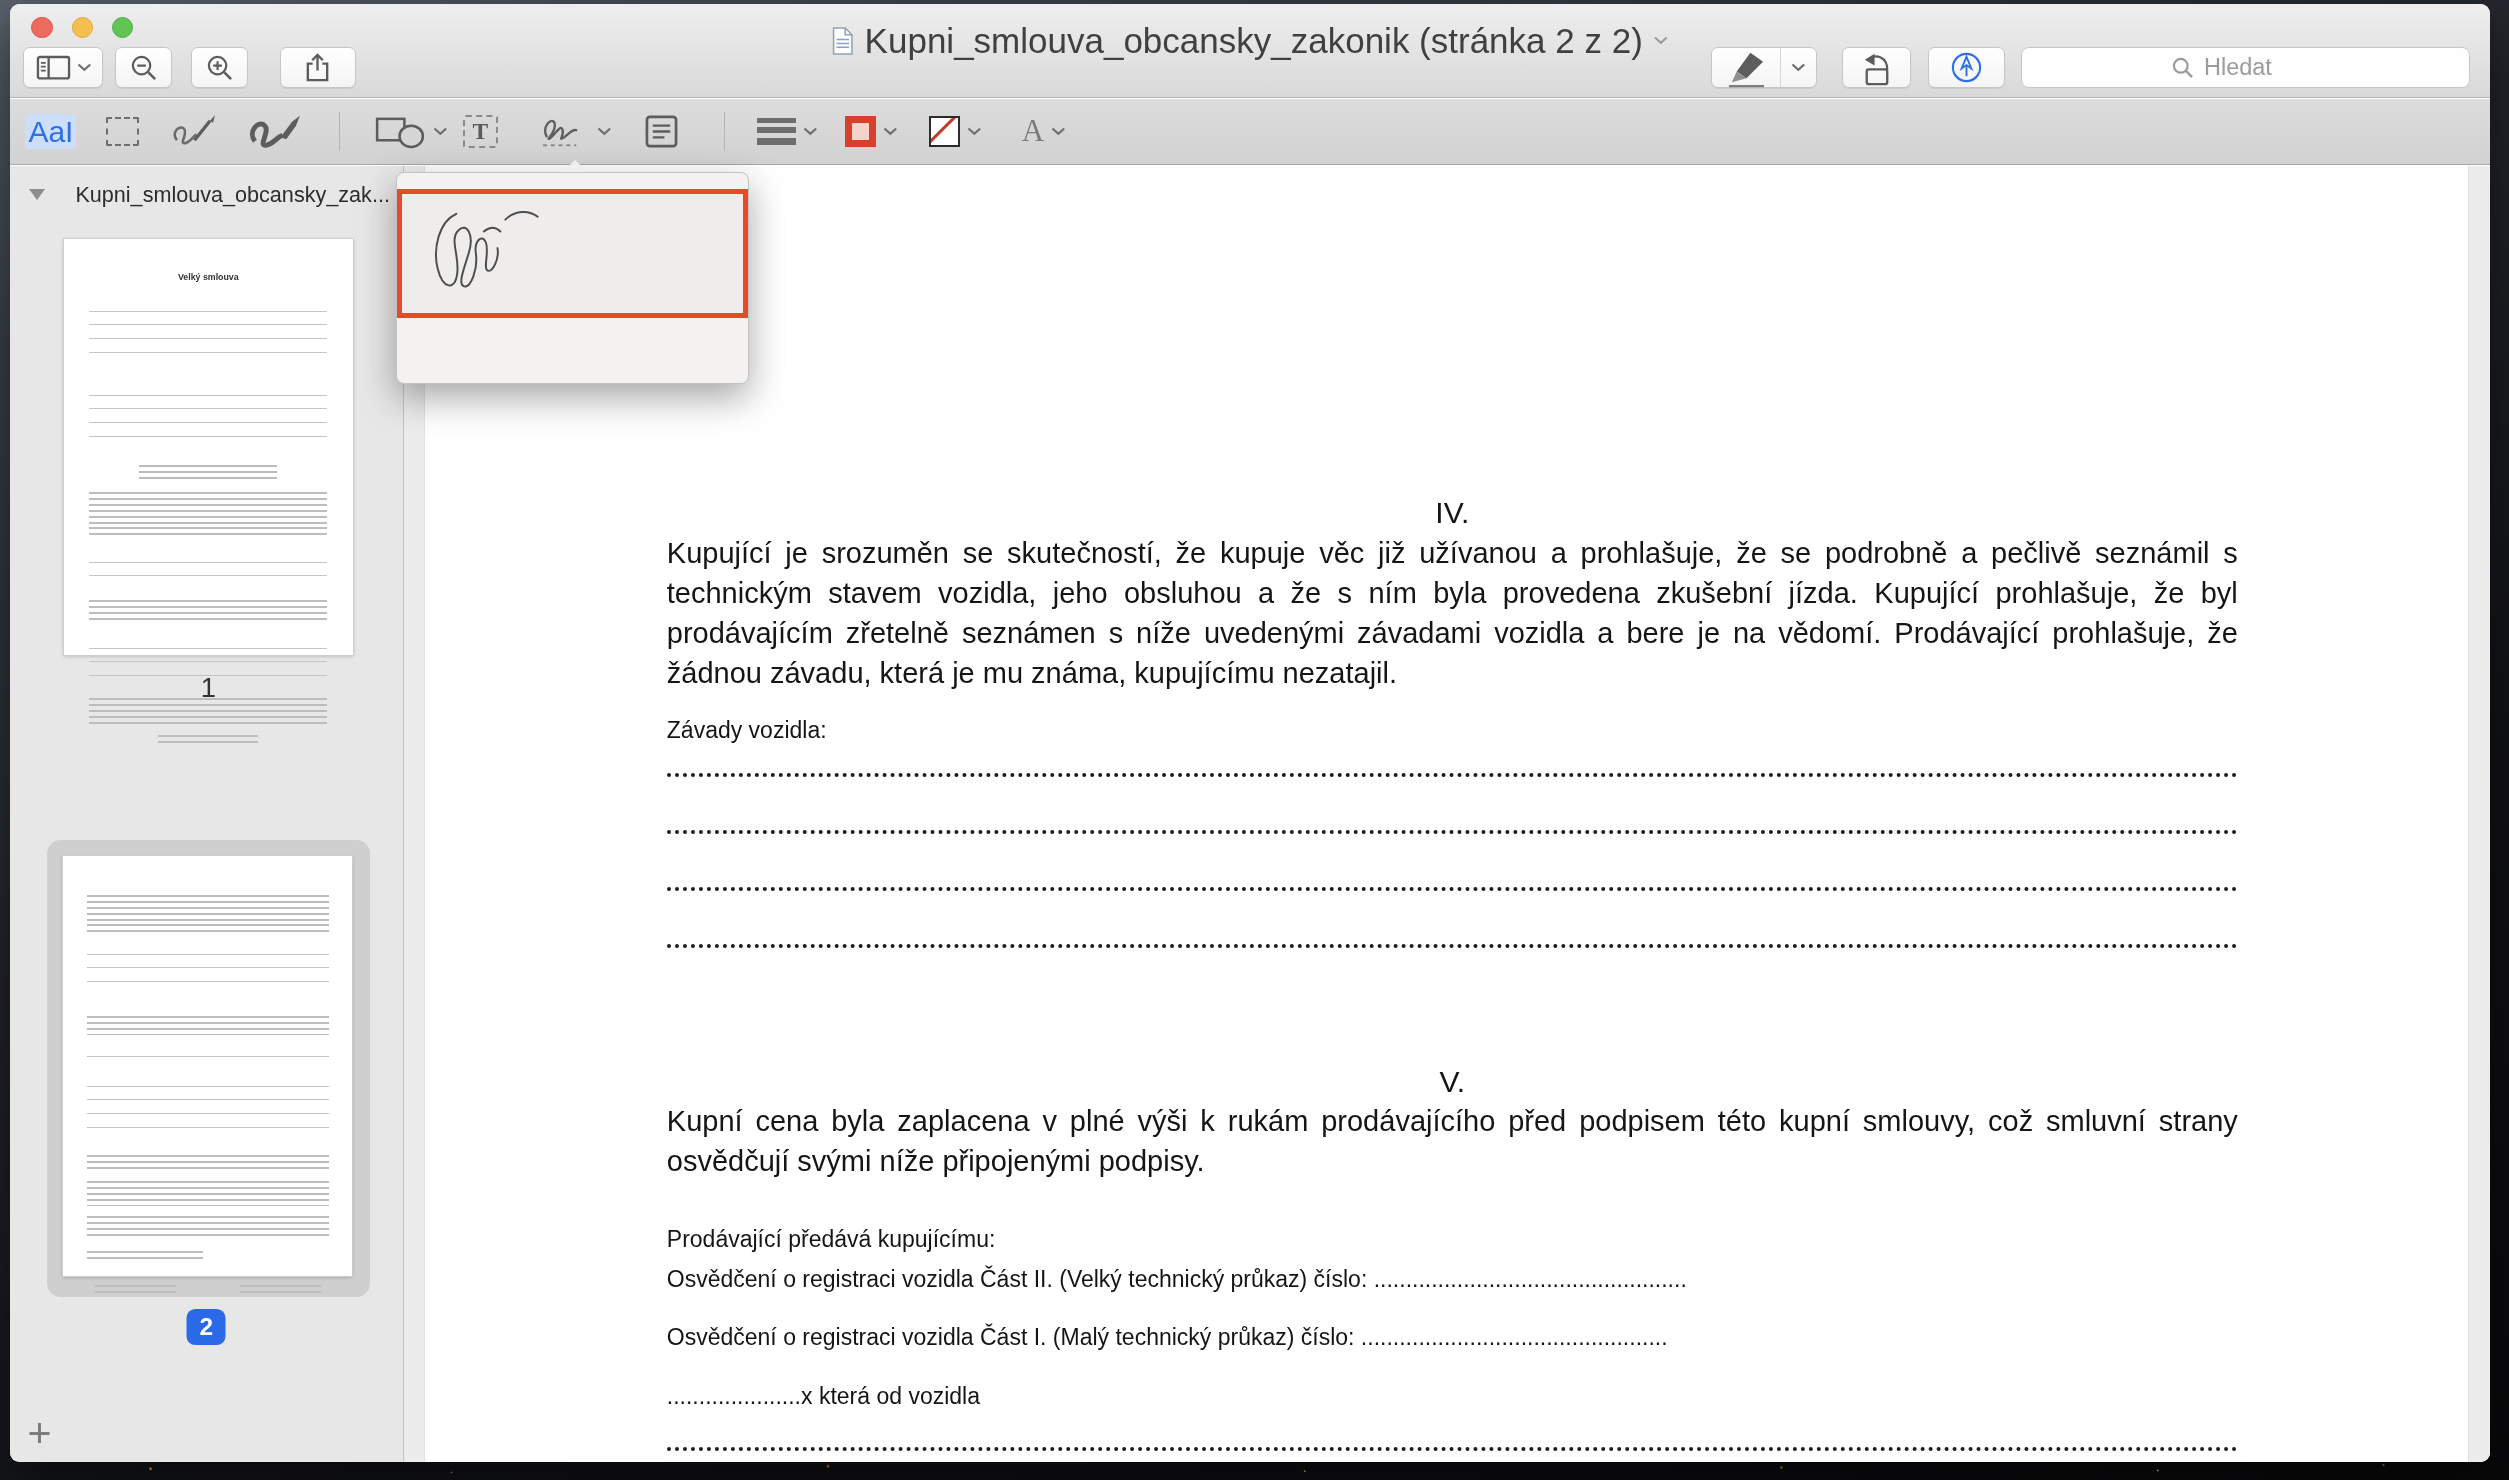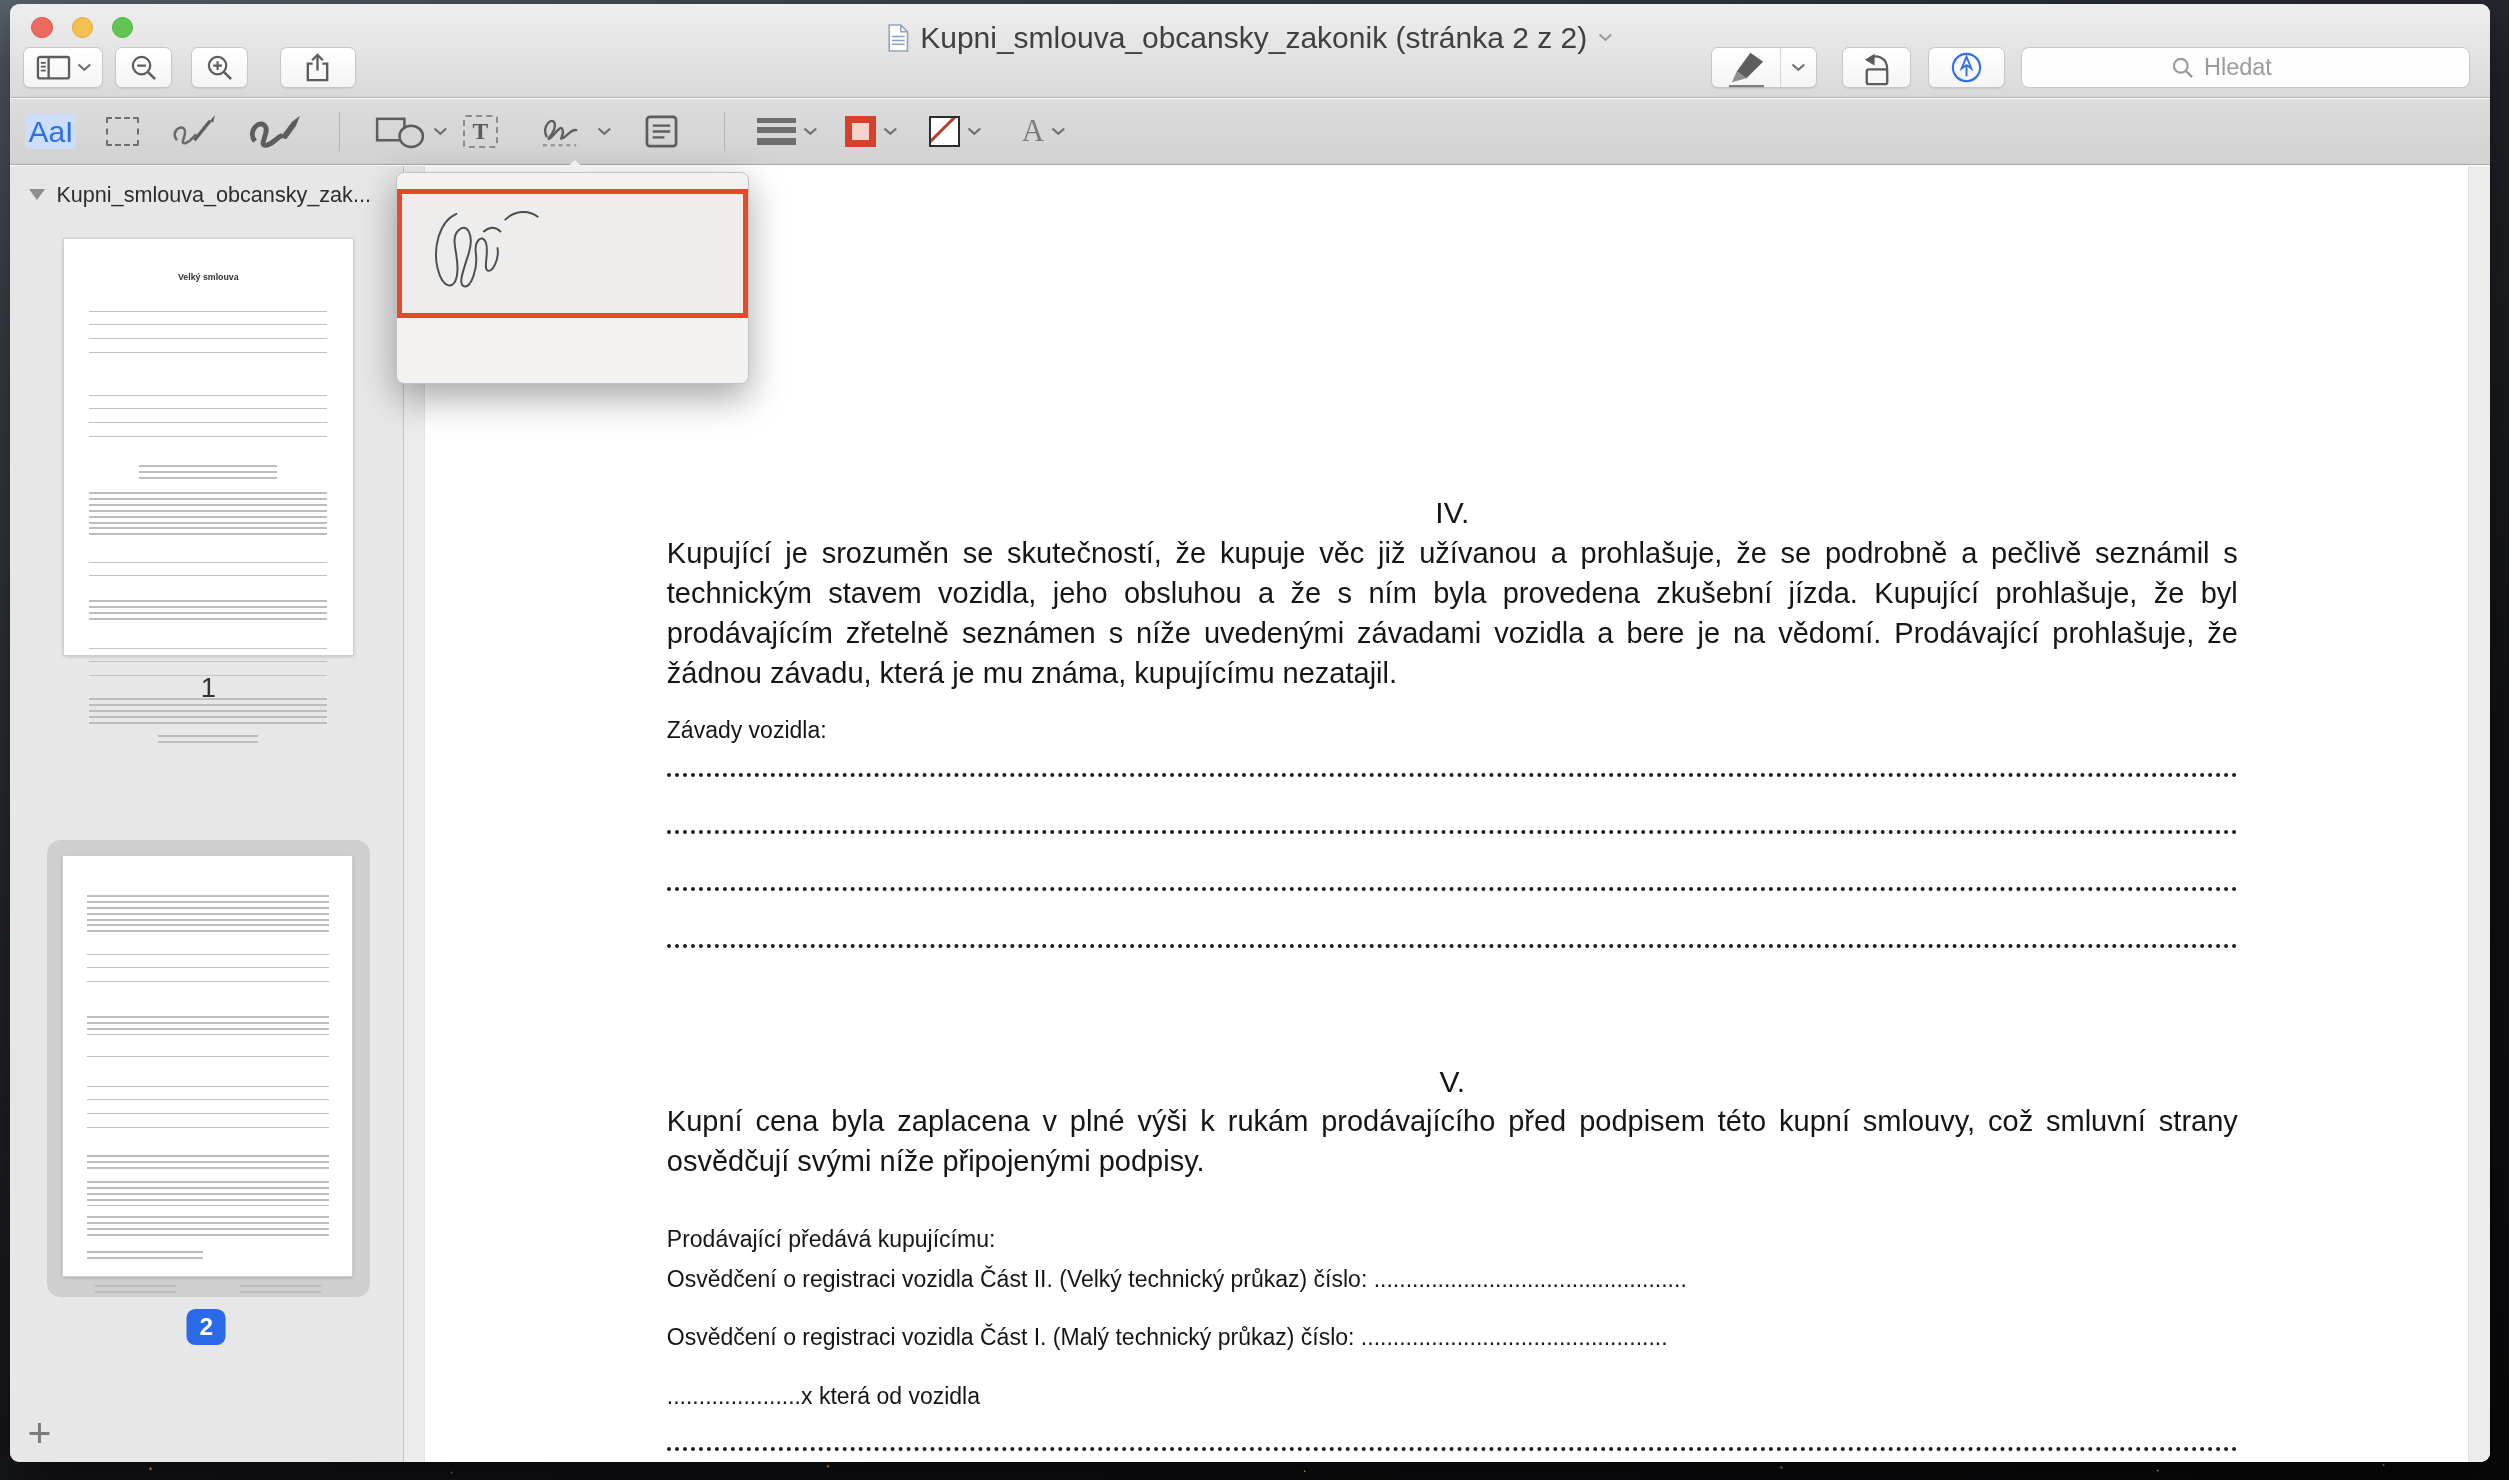--- a/index.html
+++ b/index.html
@@ -24,21 +24,21 @@
   .lights{position:absolute;left:21.6px;top:12.7px;display:flex;gap:18.6px;}
   .light{width:21.6px;height:21.6px;border-radius:50%;}
   .light.red{background:#ed6a5e;border:1px solid #d9544a;}
   .light.yellow{background:#f5bf4f;border:1px solid #dfa73c;}
   .light.green{background:#61c554;border:1px solid #4eae45;}
   .tb-btn{position:absolute;top:43px;height:41px;border-radius:6.9px;background:linear-gradient(#ffffff,#f4f4f4);
           border:1px solid #c6c6c6;box-shadow:0 1px 1px rgba(0,0,0,.07);display:flex;align-items:center;justify-content:center;}
   .seg{display:flex;align-items:center;justify-content:center;height:100%;}
   .seg+.seg{border-left:1px solid #d6d6d6;}
   .title-group{position:absolute;left:50%;top:16.7px;transform:translateX(-50%);display:flex;align-items:center;gap:10.8px;}
-  .title-text{font-size:30px;color:#404040;white-space:nowrap;}
+  .title-text{font-size:35px;color:#404040;white-space:nowrap;}
   .chev{display:inline-block;}
   .search-field{position:absolute;left:2011px;top:43px;width:449px;height:41px;border-radius:7.8px;
                 background:#fefefe;border:1px solid #c6c6c6;display:flex;align-items:center;justify-content:center;gap:7.8px;}
   .search-field input{border:none;outline:none;background:transparent;font-size:23.5px;color:#444;width:118px;
                       font-family:"Liberation Sans",sans-serif;}
   .search-field input::placeholder{color:#9b9b9b;}
   
   .markupbar{position:absolute;left:0;top:95px;width:100%;height:66px;
              background:linear-gradient(#dcdcdc,#d2d2d2);border-bottom:1px solid #a8a8a8;}
   .mk-tool{position:absolute;top:0;height:65px;display:flex;align-items:center;gap:6.9px;cursor:default;}
@@ -50,21 +50,21 @@
   .ftool{font-family:"Liberation Serif","DejaVu Serif",serif;font-size:31px;color:#7b7b7b;}
   .chip-border{width:31px;height:31px;border:7.8px solid #d8402c;background:#f3d3ca;}
   .chip-fill{width:31px;height:31px;border:2.9px solid #2c2c2c;background:#fff;position:relative;overflow:hidden;}
   .chip-fill::after{content:"";position:absolute;left:-3.9px;bottom:-2px;width:49px;height:2.9px;background:#c23a28;
                     transform:rotate(-45deg);transform-origin:left bottom;}
   .lines-ic{display:flex;flex-direction:column;gap:4.9px;}
   .lines-ic span{display:block;width:39px;background:#6e6e6e;}
   
   .main{position:absolute;left:0;top:162px;right:0;bottom:0;display:flex;}
   .sidebar{width:394px;background:#e7e7e7;border-right:1px solid #c2c2c2;position:relative;flex:none;}
-  .sb-header{position:absolute;left:19.6px;top:15.7px;display:flex;align-items:center;gap:11px;}
+  .sb-header{position:absolute;left:19.6px;top:15.7px;display:flex;align-items:center;gap:30px;}
   .disclosure{width:0;height:0;border-left:8.8px solid transparent;border-right:8.8px solid transparent;border-top:11.8px solid #8d8d8d;}
   .sb-name{font-size:21.6px;color:#2d2d2d;white-space:nowrap;}
   .thumb-page{background:#fff;box-shadow:0 0 0 1px #cdcdcd,0 1px 3.9px rgba(0,0,0,.25);position:absolute;}
   .thumb1{left:54px;top:73px;width:289px;height:416px;padding:33px 25.5px 0 25.5px;}
   .t-title{text-align:center;font-size:8.8px;font-weight:bold;color:#333;}
   .rl{background:repeating-linear-gradient(to bottom,transparent 0 12.7px,#c3c3c3 12.7px 13.7px);}
   .para{background:repeating-linear-gradient(to bottom,#bdbdbd 0 2px,transparent 2px 5.9px);}
   .pg-label{position:absolute;left:54px;width:289px;top:506px;text-align:center;font-size:27.4px;color:#333;}
   .thumb2-wrap{position:absolute;left:37px;top:674px;width:323px;height:457px;background:#cfcfcf;border-radius:13.7px;}
   .thumb2{left:16.7px;top:15.7px;width:289px;height:420px;padding:39px 23.5px 0 23.5px;}

